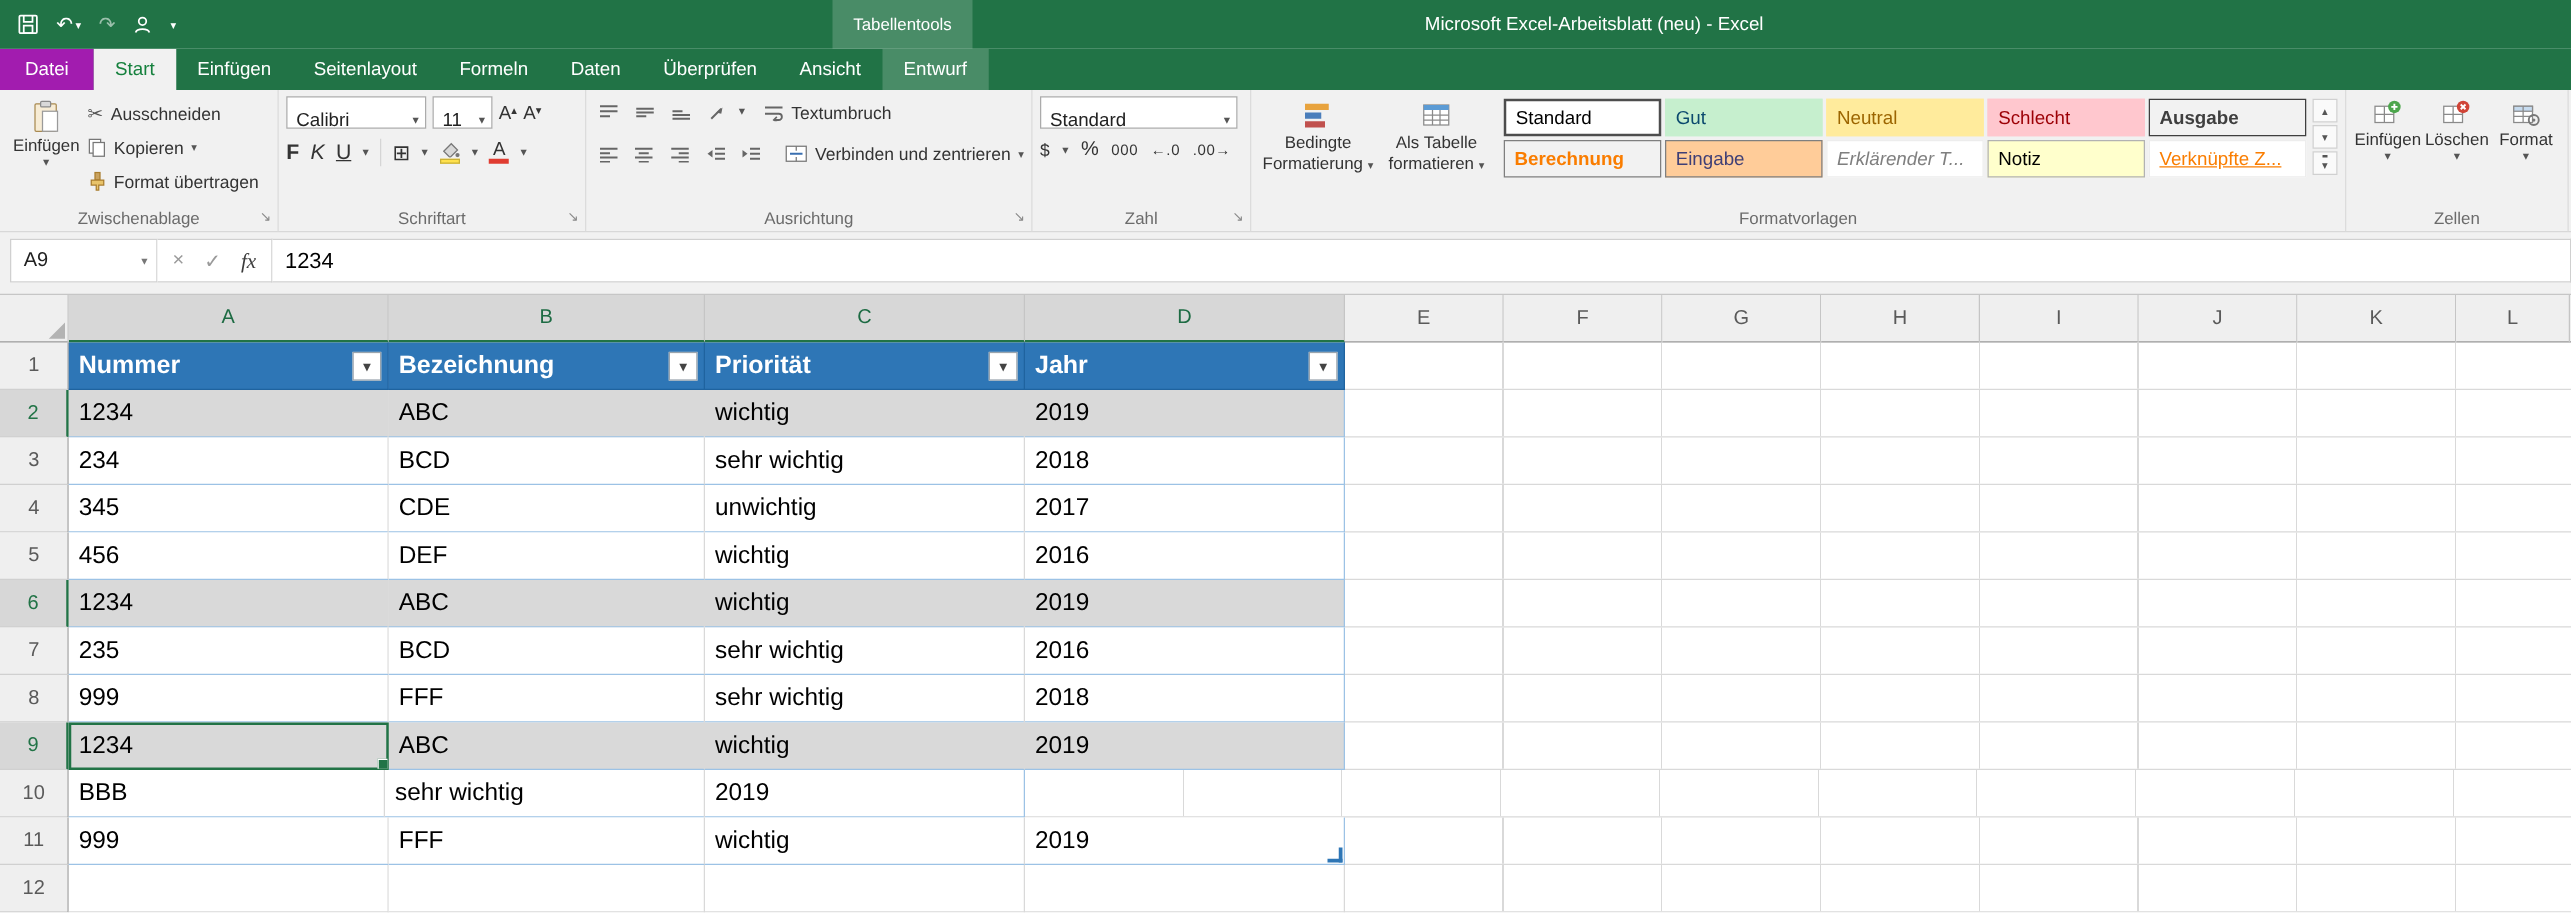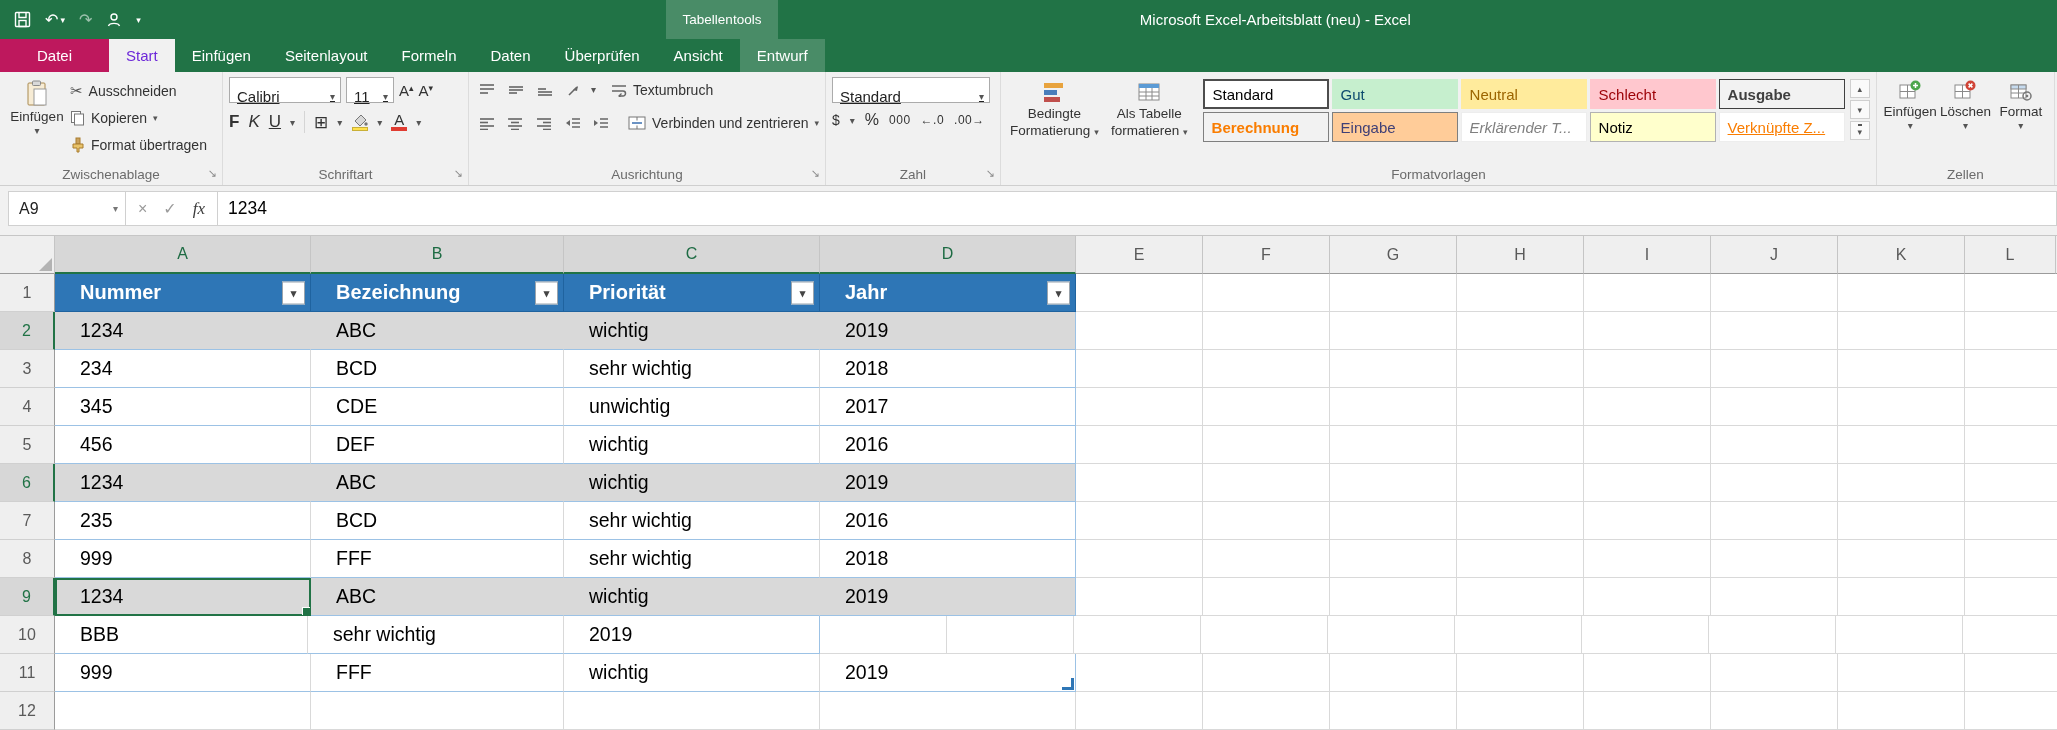--- a/index.html
+++ b/index.html
@@ -15,22 +15,22 @@
   .qat-btn.dim { opacity:.55; }
   .mini { font-size:9px; }
   .contextual-title { position:absolute; left:666px; top:0; height:39px; width:112px;
     background:rgba(255,255,255,.18); display:flex; align-items:center; justify-content:center;
     font-size:13.5px; }
   .wintitle { position:absolute; left:62%; transform:translateX(-50%); font-size:15px; white-space:nowrap; }
 
   
   .tabrow { height:33px; background:#217346; display:flex; align-items:stretch; font-size:15px; color:#fff; }
   .tab { display:flex; align-items:center; padding:0 17px; cursor:pointer; white-space:nowrap; }
-  .tab.file { background:#be185d; padding:0 37px; }
-  .tab.active { background:#f1f1f1; color:#6d28d9; }
+  .tab.file { background:#a21caf; padding:0 20px; }
+  .tab.active { background:#f1f1f1; color:#15803d; }
   .tab.contextual { background:rgba(255,255,255,.18); }
   .tellme { display:flex; align-items:center; gap:8px; padding:0 18px; cursor:pointer; }
 
   
   .ribbon { height:114px; background:#f1f1f1; border-bottom:1px solid #cfcfcf; display:flex; }
   .rgroup { position:relative; height:100%; border-right:1px solid #dcdcdc; padding:5px 6px 22px 6px; }
   .glabel { position:absolute; bottom:3px; left:0; right:0; text-align:center;
     font-size:13.5px; color:#6b6b6b; }
   .launcher { position:absolute; bottom:5px; right:5px; font-size:11px; color:#8a8a8a; cursor:pointer; }
   .dd { font-size:10px; color:#555; line-height:9px; }
@@ -41,21 +41,21 @@
     height:25px; cursor:pointer; white-space:nowrap; }
   .sicon { font-size:15px; color:#555; }
 
   .g-clip { width:223px; display:flex; }
   .g-clip .bigbtn { width:62px; }
   .clip-col { display:flex; flex-direction:column; gap:2px; margin-left:2px; padding-top:1px; }
 
   .g-font { width:246px; }
   .frow { display:flex; align-items:center; gap:5px; margin-bottom:8px; }
   .combo { height:26px; background:#fff; border:1px solid #ababab; display:flex;
-    align-items:center; justify-content:space-between; padding:12px 5px 0 7px; font-size:15px; color:#222; cursor:pointer;text-decoration:underline; }
+    align-items:center; justify-content:space-between; padding:12px 5px 0 7px; font-size:15px; color:#222; cursor:pointer; }
   .combo-font { width:112px; }
   .combo-size { width:48px; }
   .azbtn { display:flex; align-items:flex-start; font-size:15px; color:#333; cursor:pointer; }
   .azbtn .mini { font-size:9px; margin-top:1px; }
   .fmt { display:flex; align-items:center; gap:9px; font-size:17px; color:#333; }
   .b { font-weight:bold; } .i { font-style:italic; } .u { text-decoration:underline; }
   .colorbtn { display:flex; flex-direction:column; align-items:center; line-height:14px; cursor:pointer; }
   .bar { width:16px; height:4px; margin-top:1px; }
   .bar-yellow { background:#ffe14d; border:1px solid #c9b037; }
   .bar-red { background:#e03c31; }
@@ -115,21 +115,21 @@
   .ch { display:flex; align-items:center; justify-content:center; font-size:16px; color:#5a5a5a;
     background:#efefef; border-right:1px solid #c5c5c5; border-bottom:1px solid #9b9b9b; cursor:pointer; }
   .ch.sel { background:#d7d7d7; color:#1d6b43; border-bottom:2px solid #217346; }
   .chfill { flex:1; background:#efefef; border-bottom:1px solid #9b9b9b; }
 
   .row { display:flex; height:38px; }
   .rh { width:55px; display:flex; align-items:center; justify-content:center; font-size:16px;
     color:#5a5a5a; background:#efefef; border-right:1px solid #9b9b9b; border-bottom:1px solid #d0d0d0; cursor:pointer; }
   .rh.sel { background:#d7d7d7; color:#217346; border-right:2px solid #217346; }
 
-  .cell { position:relative; display:flex; align-items:center; padding-left:25px;
+  .cell { position:relative; display:flex; align-items:center; padding-left:8px;
     font-size:19.5px; color:#000; background:#fff; border-right:1px solid #d9d9d9;
     border-bottom:1px solid #d9d9d9; overflow:hidden; white-space:nowrap; cursor:cell; }
   .wA{width:256px;} .wB{width:253px;} .wC{width:256px;} .wD{width:256px;}
   .fill { flex:1; border-bottom:1px solid #d9d9d9;
     background:repeating-linear-gradient(to right, transparent 0, transparent 126px, #d9d9d9 126px, #d9d9d9 127px); }
   .wS{width:127px;} .wL{width:91px;}
 
   .th { background:#2e76b6; color:#fff; font-weight:bold; font-size:20px;
     border-right:1px solid #1f639f; border-bottom:1px solid #1f639f; }
   .filter { position:absolute; right:5px; top:50%; transform:translateY(-50%);

